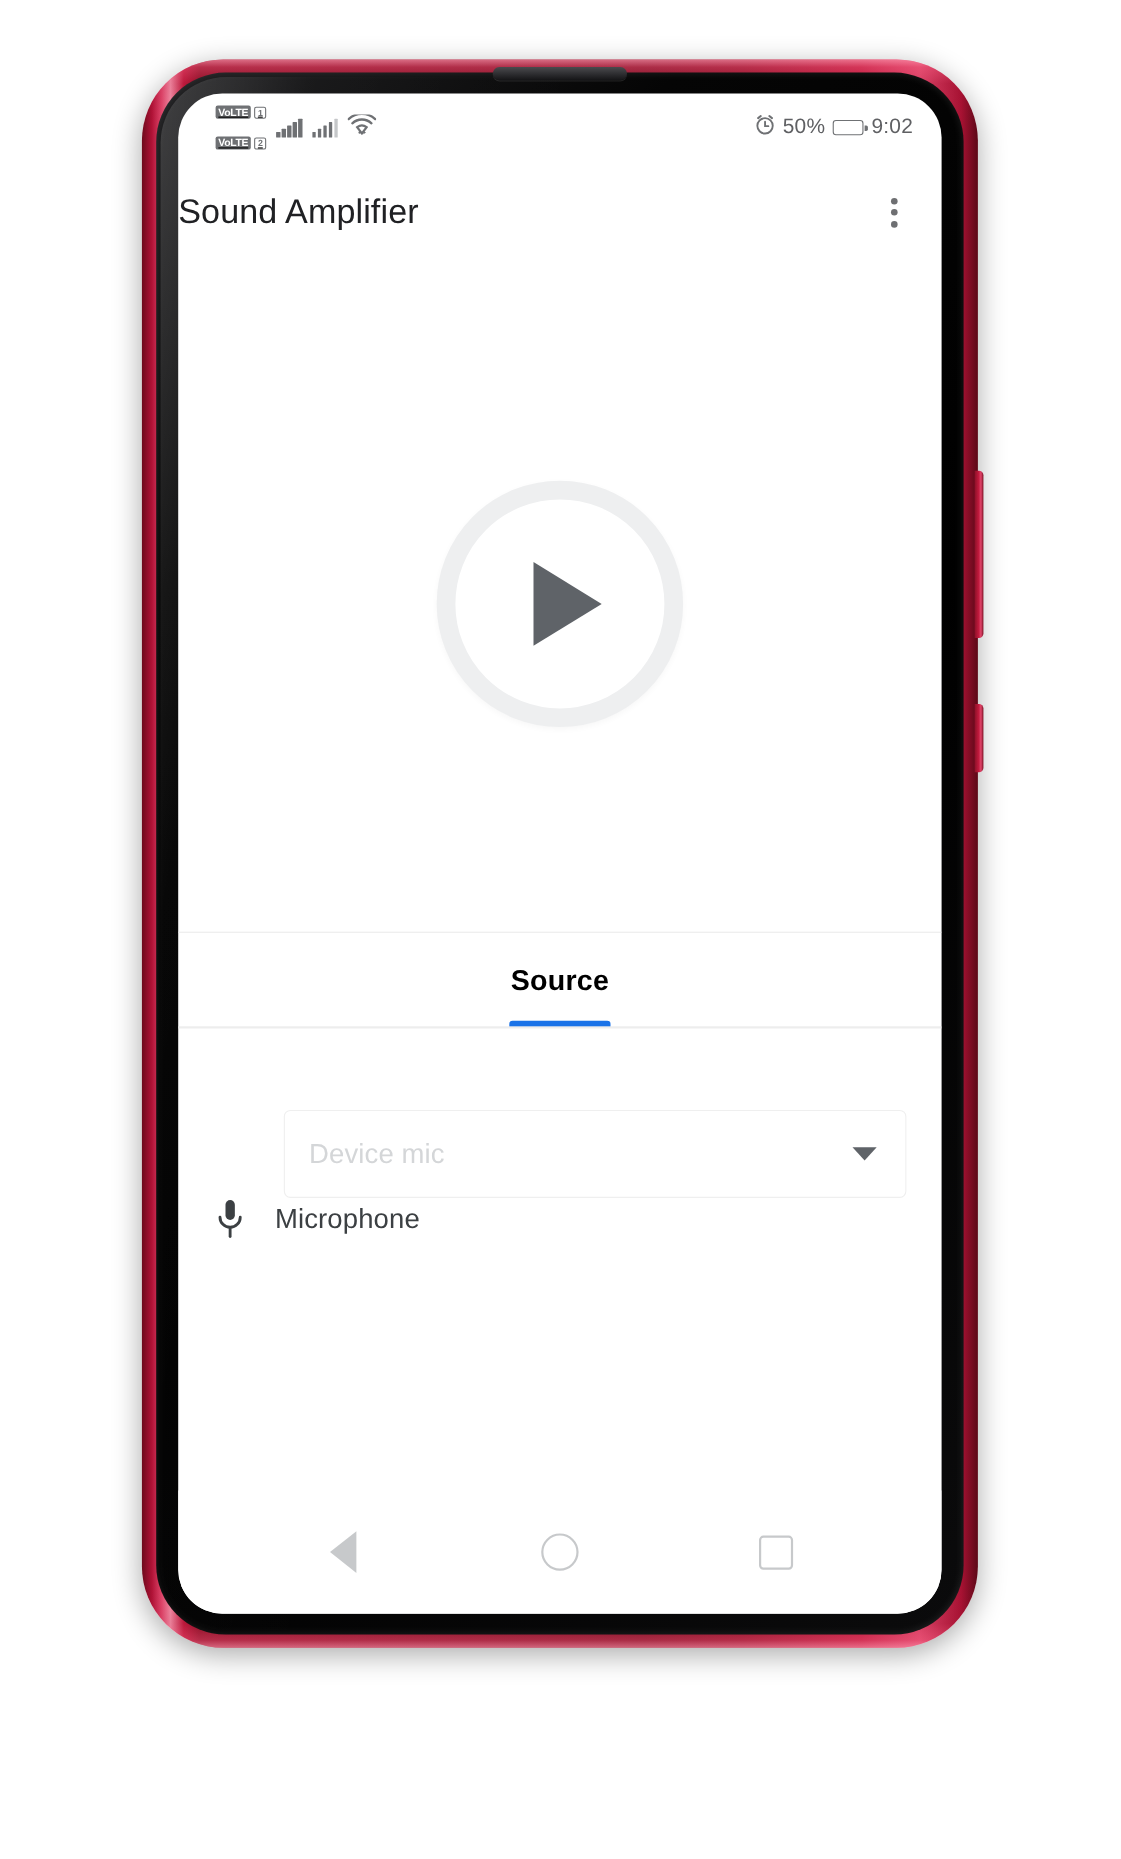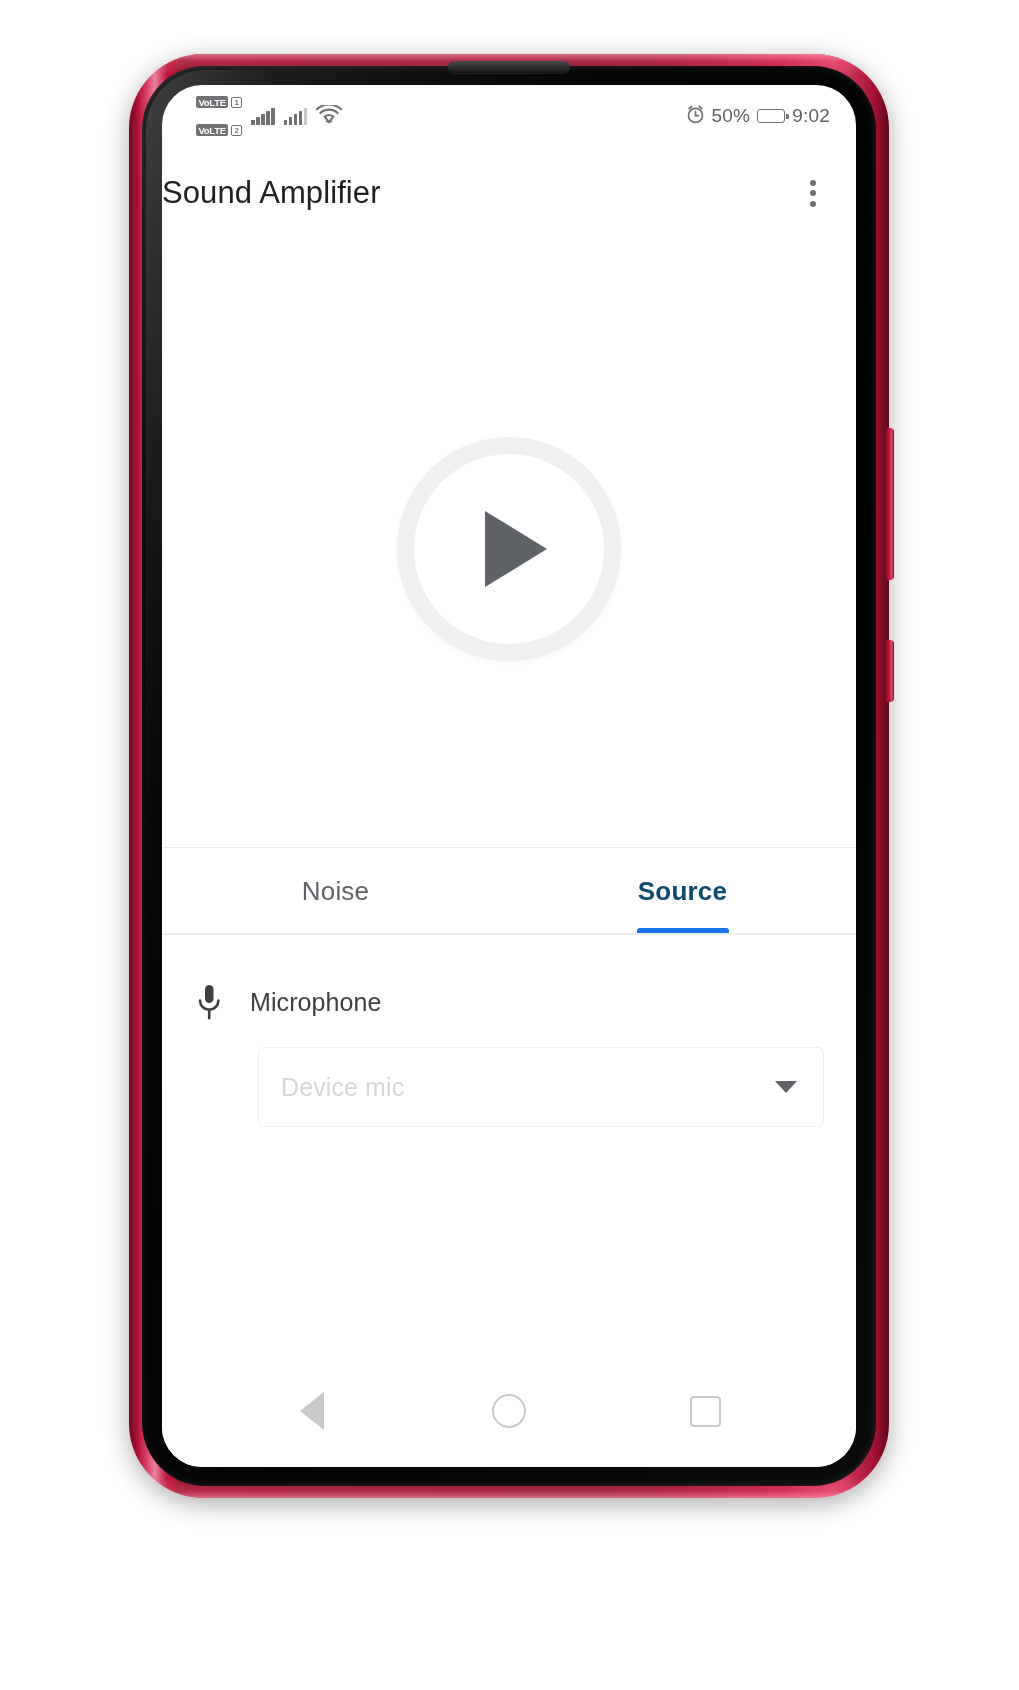--- a/index.html
+++ b/index.html
@@ -104,21 +104,21 @@
     left: 0; top: 0;
     width: 100%; height: 62px;
     display: flex;
     align-items: center;
     justify-content: space-between;
     padding: 0 26px 0 34px;
   }
   .status-left  { display: flex; align-items: center; gap: 9px; }
   .status-right { display: flex; align-items: center; gap: 7px; }
 
-  .volte-stack { display: flex; flex-direction: column; gap: 16px; }
+  .volte-stack { display: flex; flex-direction: column; gap: 16px; text-decoration: underline; }
   .volte-row { display: flex; align-items: center; gap: 3px; }
   .volte-tag {
     font-size: 9.5px;
     font-weight: bold;
     color: #ffffff;
     background: #6f7174;
     border-radius: 2px;
     padding: 0.5px 2.5px;
     letter-spacing: -0.3px;
     line-height: 11px;
@@ -232,21 +232,21 @@
   }
   .tab {
     flex: 1;
     display: flex; align-items: center; justify-content: center;
     font-size: 26px;
     color: #5f6368;
     cursor: pointer;
     position: relative;
     letter-spacing: 0.2px;
   }
-  .tab.active { color: #0c4a6e; font-weight: bold; }
+  .tab.active { color: #000000; font-weight: bold; }
   .tab-indicator {
     position: absolute;
     bottom: 0;
     left: 50%;
     transform: translateX(-50%);
     width: 92px; height: 6px;
     border-radius: 3px 3px 0 0;
     background: #1a73e8;
   }
   #tab-divider-bottom {
@@ -410,46 +410,43 @@
     </div>
 
     <div id="play-zone">
       <div id="play-button">
         <div id="play-triangle"></div>
       </div>
     </div>
 
     <div id="tab-divider-top"></div>
     <div id="tabs">
-      <div class="tab">
-        <span>Noise</span>
-      </div>
       <div class="tab active">
         <span>Source</span>
         <span class="tab-indicator"></span>
       </div>
     </div>
     <div id="tab-divider-bottom"></div>
 
     <div id="source-panel">
+      <div id="mic-select">
+        <span id="mic-select-value" placeholder="Device mic">Device mic</span>
+        <span id="mic-select-arrow"></span>
+      </div>
+
       <div id="mic-row">
         <span id="mic-icon">
           <svg width="30" height="38" viewBox="0 0 30 38">
             <rect x="11" y="2" width="8.5" height="18" rx="4.25" fill="#3c4043"></rect>
             <path d="M6 17.5 a9.2 9.2 0 0 0 18.4 0" fill="none" stroke="#3c4043" stroke-width="2.6" stroke-linecap="round"></path>
             <path d="M15.2 26.8 v8.4" stroke="#3c4043" stroke-width="2.6" stroke-linecap="round"></path>
           </svg>
         </span>
         <span id="mic-label">Microphone</span>
       </div>
-
-      <div id="mic-select">
-        <span id="mic-select-value" placeholder="Device mic">Device mic</span>
-        <span id="mic-select-arrow"></span>
-      </div>
     </div>
 
     <div id="nav-bar">
       <div class="nav-btn">
         <span id="nav-back"></span>
       </div>
       <div class="nav-btn">
         <span id="nav-home"></span>
       </div>
       <div class="nav-btn">

